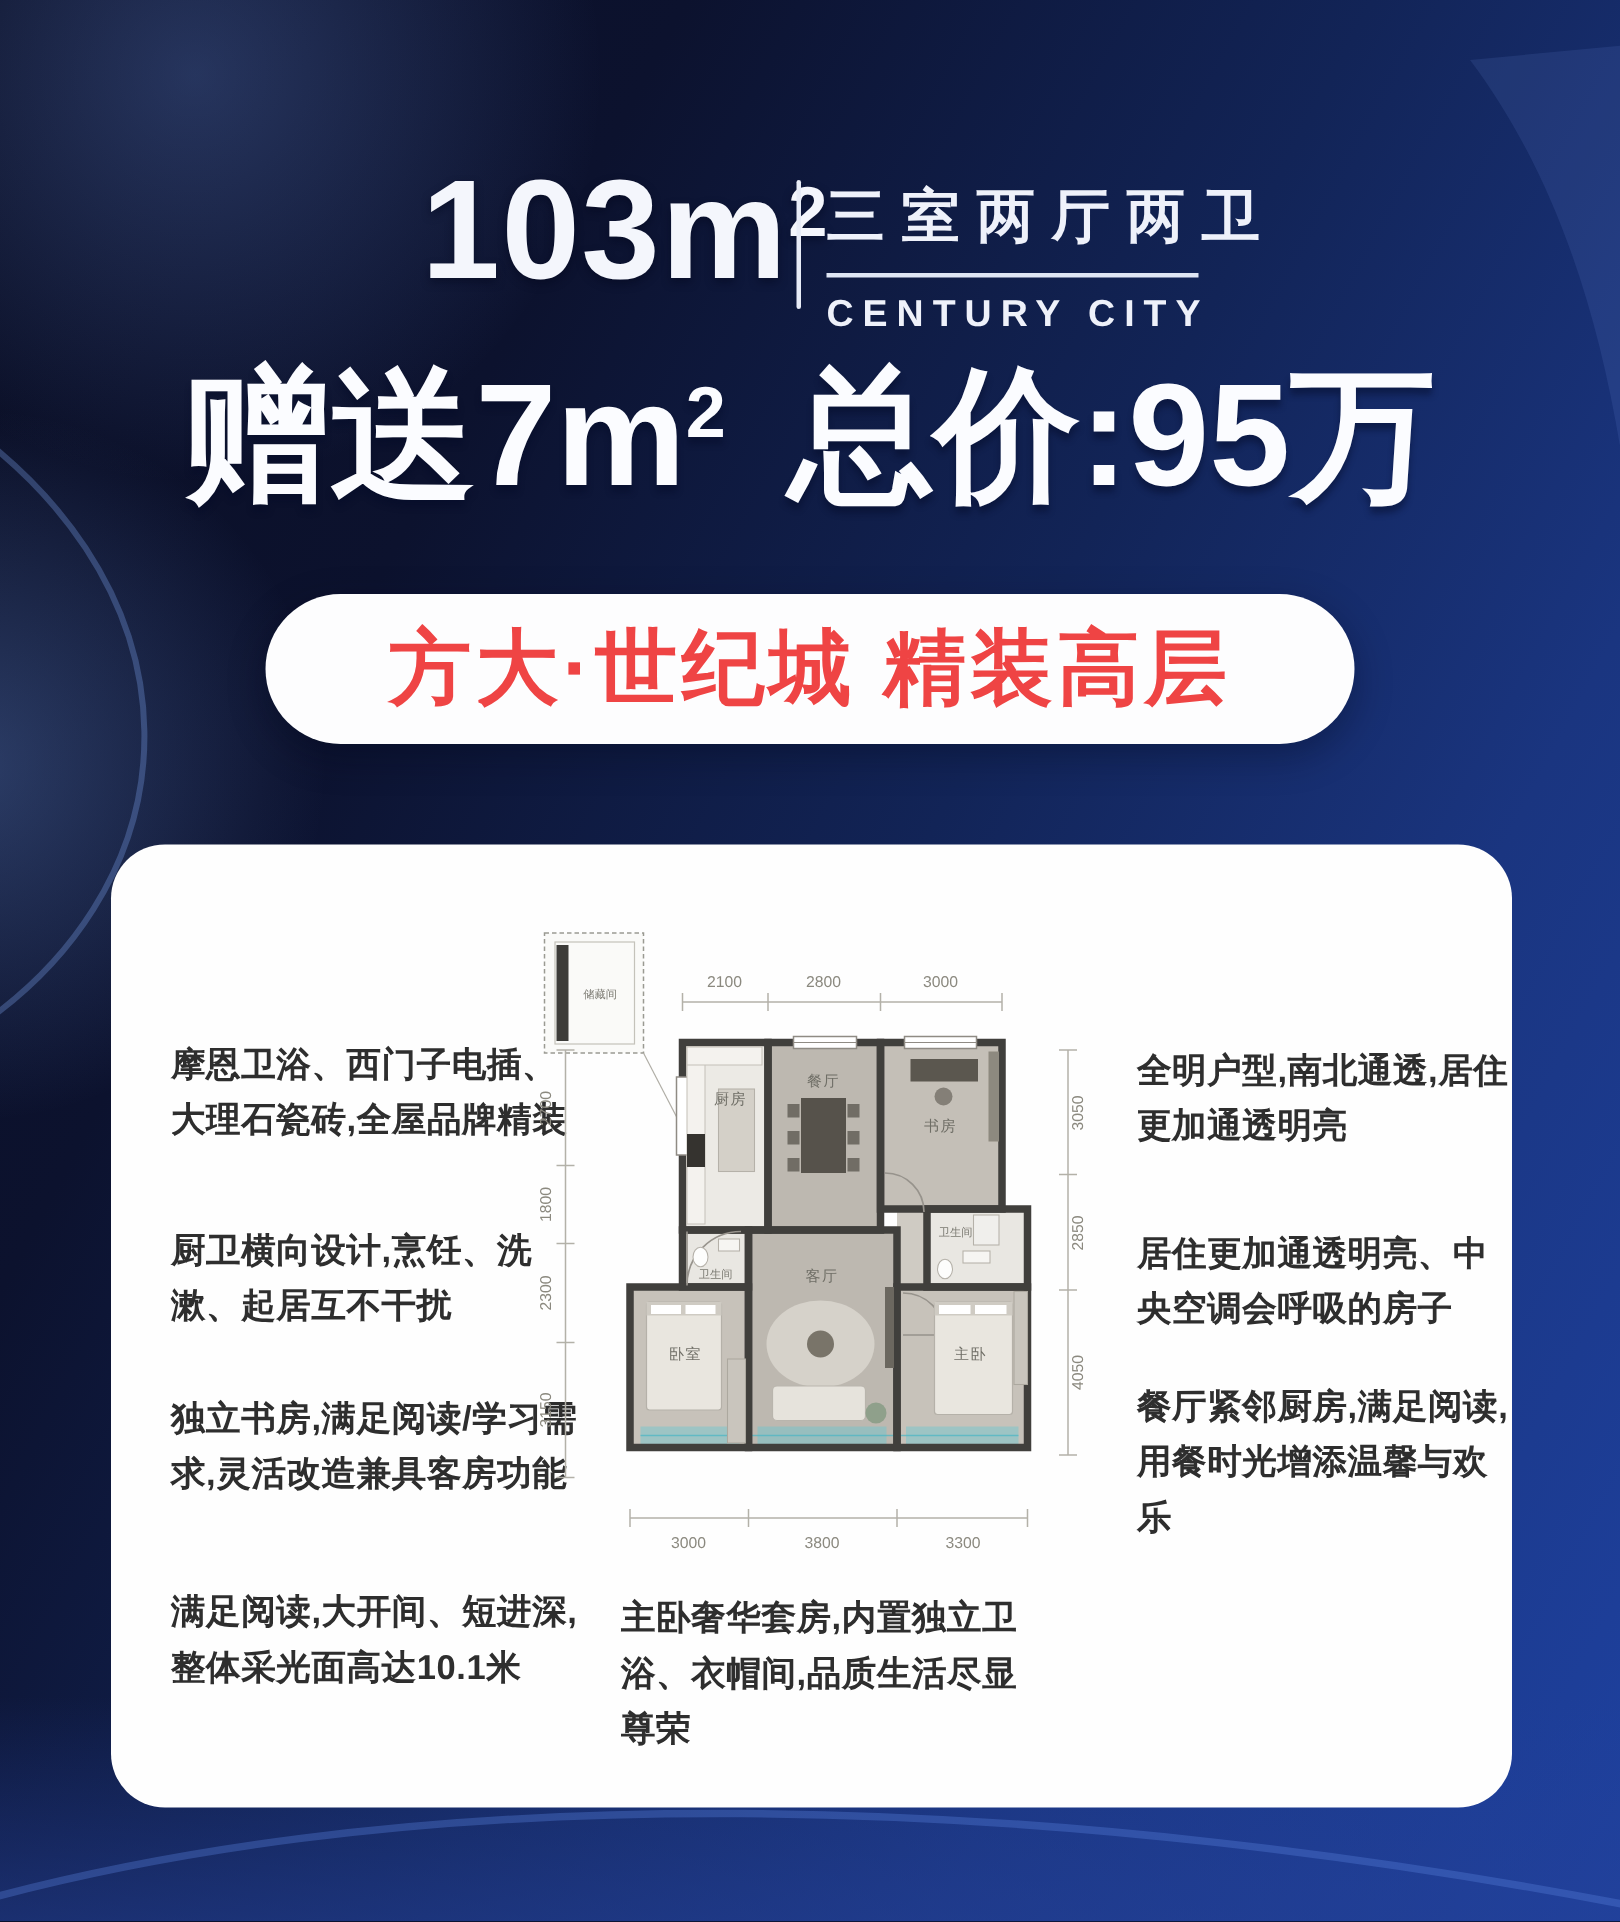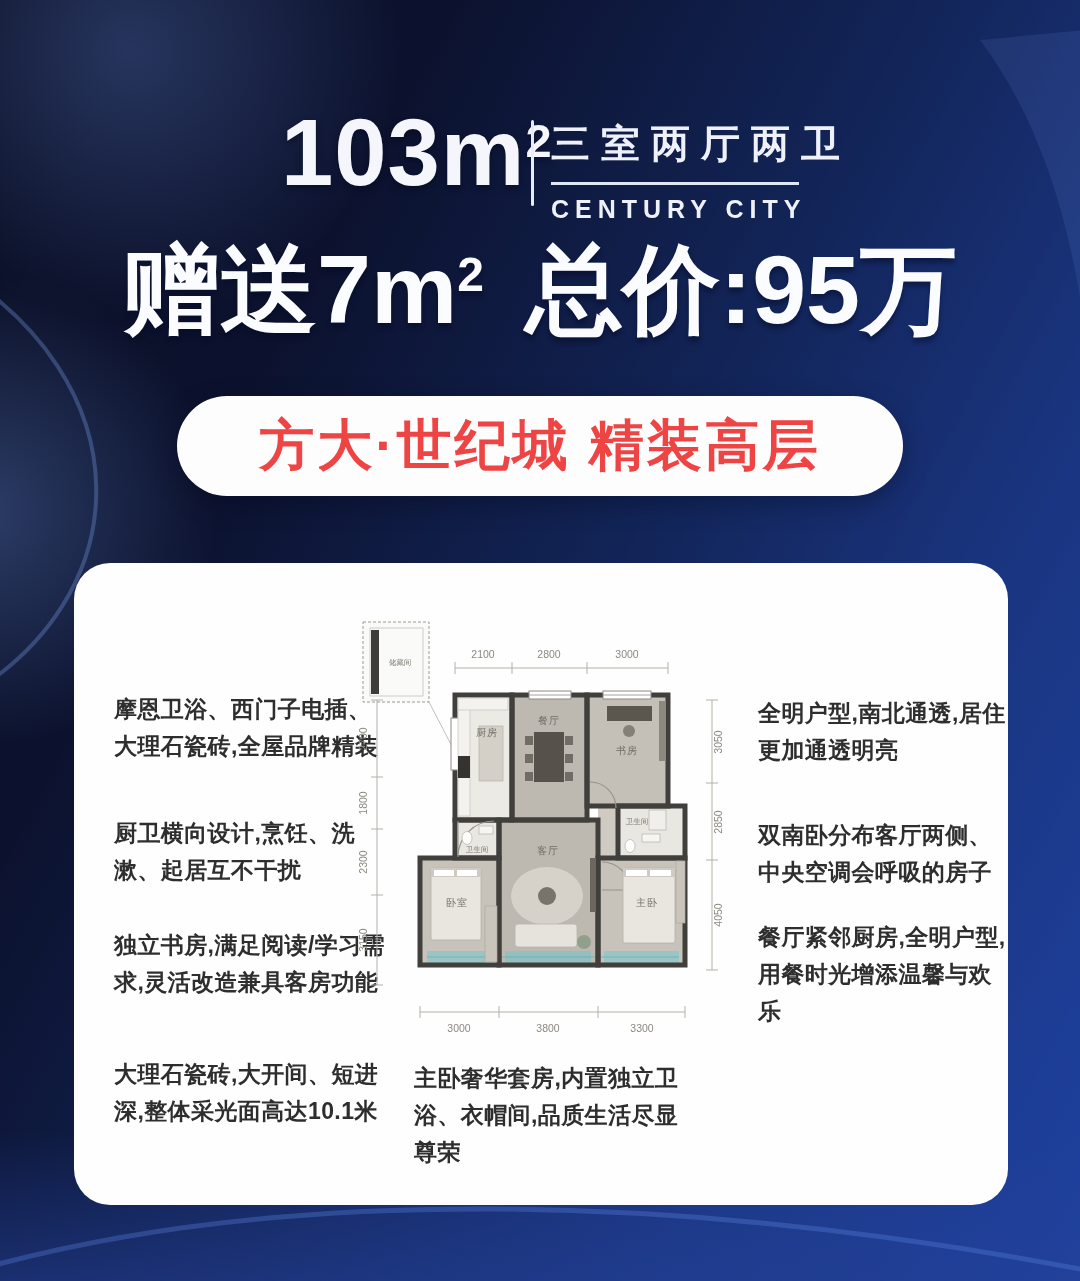--- a/index.html
+++ b/index.html
@@ -91,24 +91,24 @@
     <div class="pill-label">方大·世纪城 精装高层</div>
   </div>
 
   <div class="card">
 
     <div class="feat f-l1">摩恩卫浴、西门子电插、大理石瓷砖,全屋品牌精装</div>
     <div class="feat f-l2">厨卫横向设计,烹饪、洗漱、起居互不干扰</div>
     <div class="feat f-l3">独立书房,满足阅读/学习需求,灵活改造兼具客房功能</div>
 
     <div class="feat f-r1">全明户型,南北通透,居住更加通透明亮</div>
-    <div class="feat f-r2">双南卧分布客厅两侧、中央空调会呼吸的房子</div>
-    <div class="feat f-r3">餐厅紧邻厨房,全明户型,用餐时光增添温馨与欢乐</div>
-
-    <div class="feat f-b1">大理石瓷砖,大开间、短进深,整体采光面高达10.1米</div>
+    <div class="feat f-r2">居住更加通透明亮、中央空调会呼吸的房子</div>
+    <div class="feat f-r3">餐厅紧邻厨房,满足阅读,用餐时光增添温馨与欢乐</div>
+
+    <div class="feat f-b1">满足阅读,大开间、短进深,整体采光面高达10.1米</div>
     <div class="feat f-b2">主卧奢华套房,内置独立卫浴、衣帽间,品质生活尽显尊荣</div>
 
     <div class="plan-wrap">
       <svg viewBox="0 0 400 442">
 
         <g>
           <rect x="26" y="16" width="66" height="80" fill="#fafaf8" stroke="#9a9a92" stroke-width="1" stroke-dasharray="3,2"></rect>
           <rect x="33" y="22" width="53" height="68" fill="none" stroke="#c4c2ba" stroke-width="0.8"></rect>
           <rect x="34" y="24" width="8" height="64" fill="#3d3c39"></rect>
           <text class="room-s" x="63" y="59" text-anchor="middle">储藏间</text>

